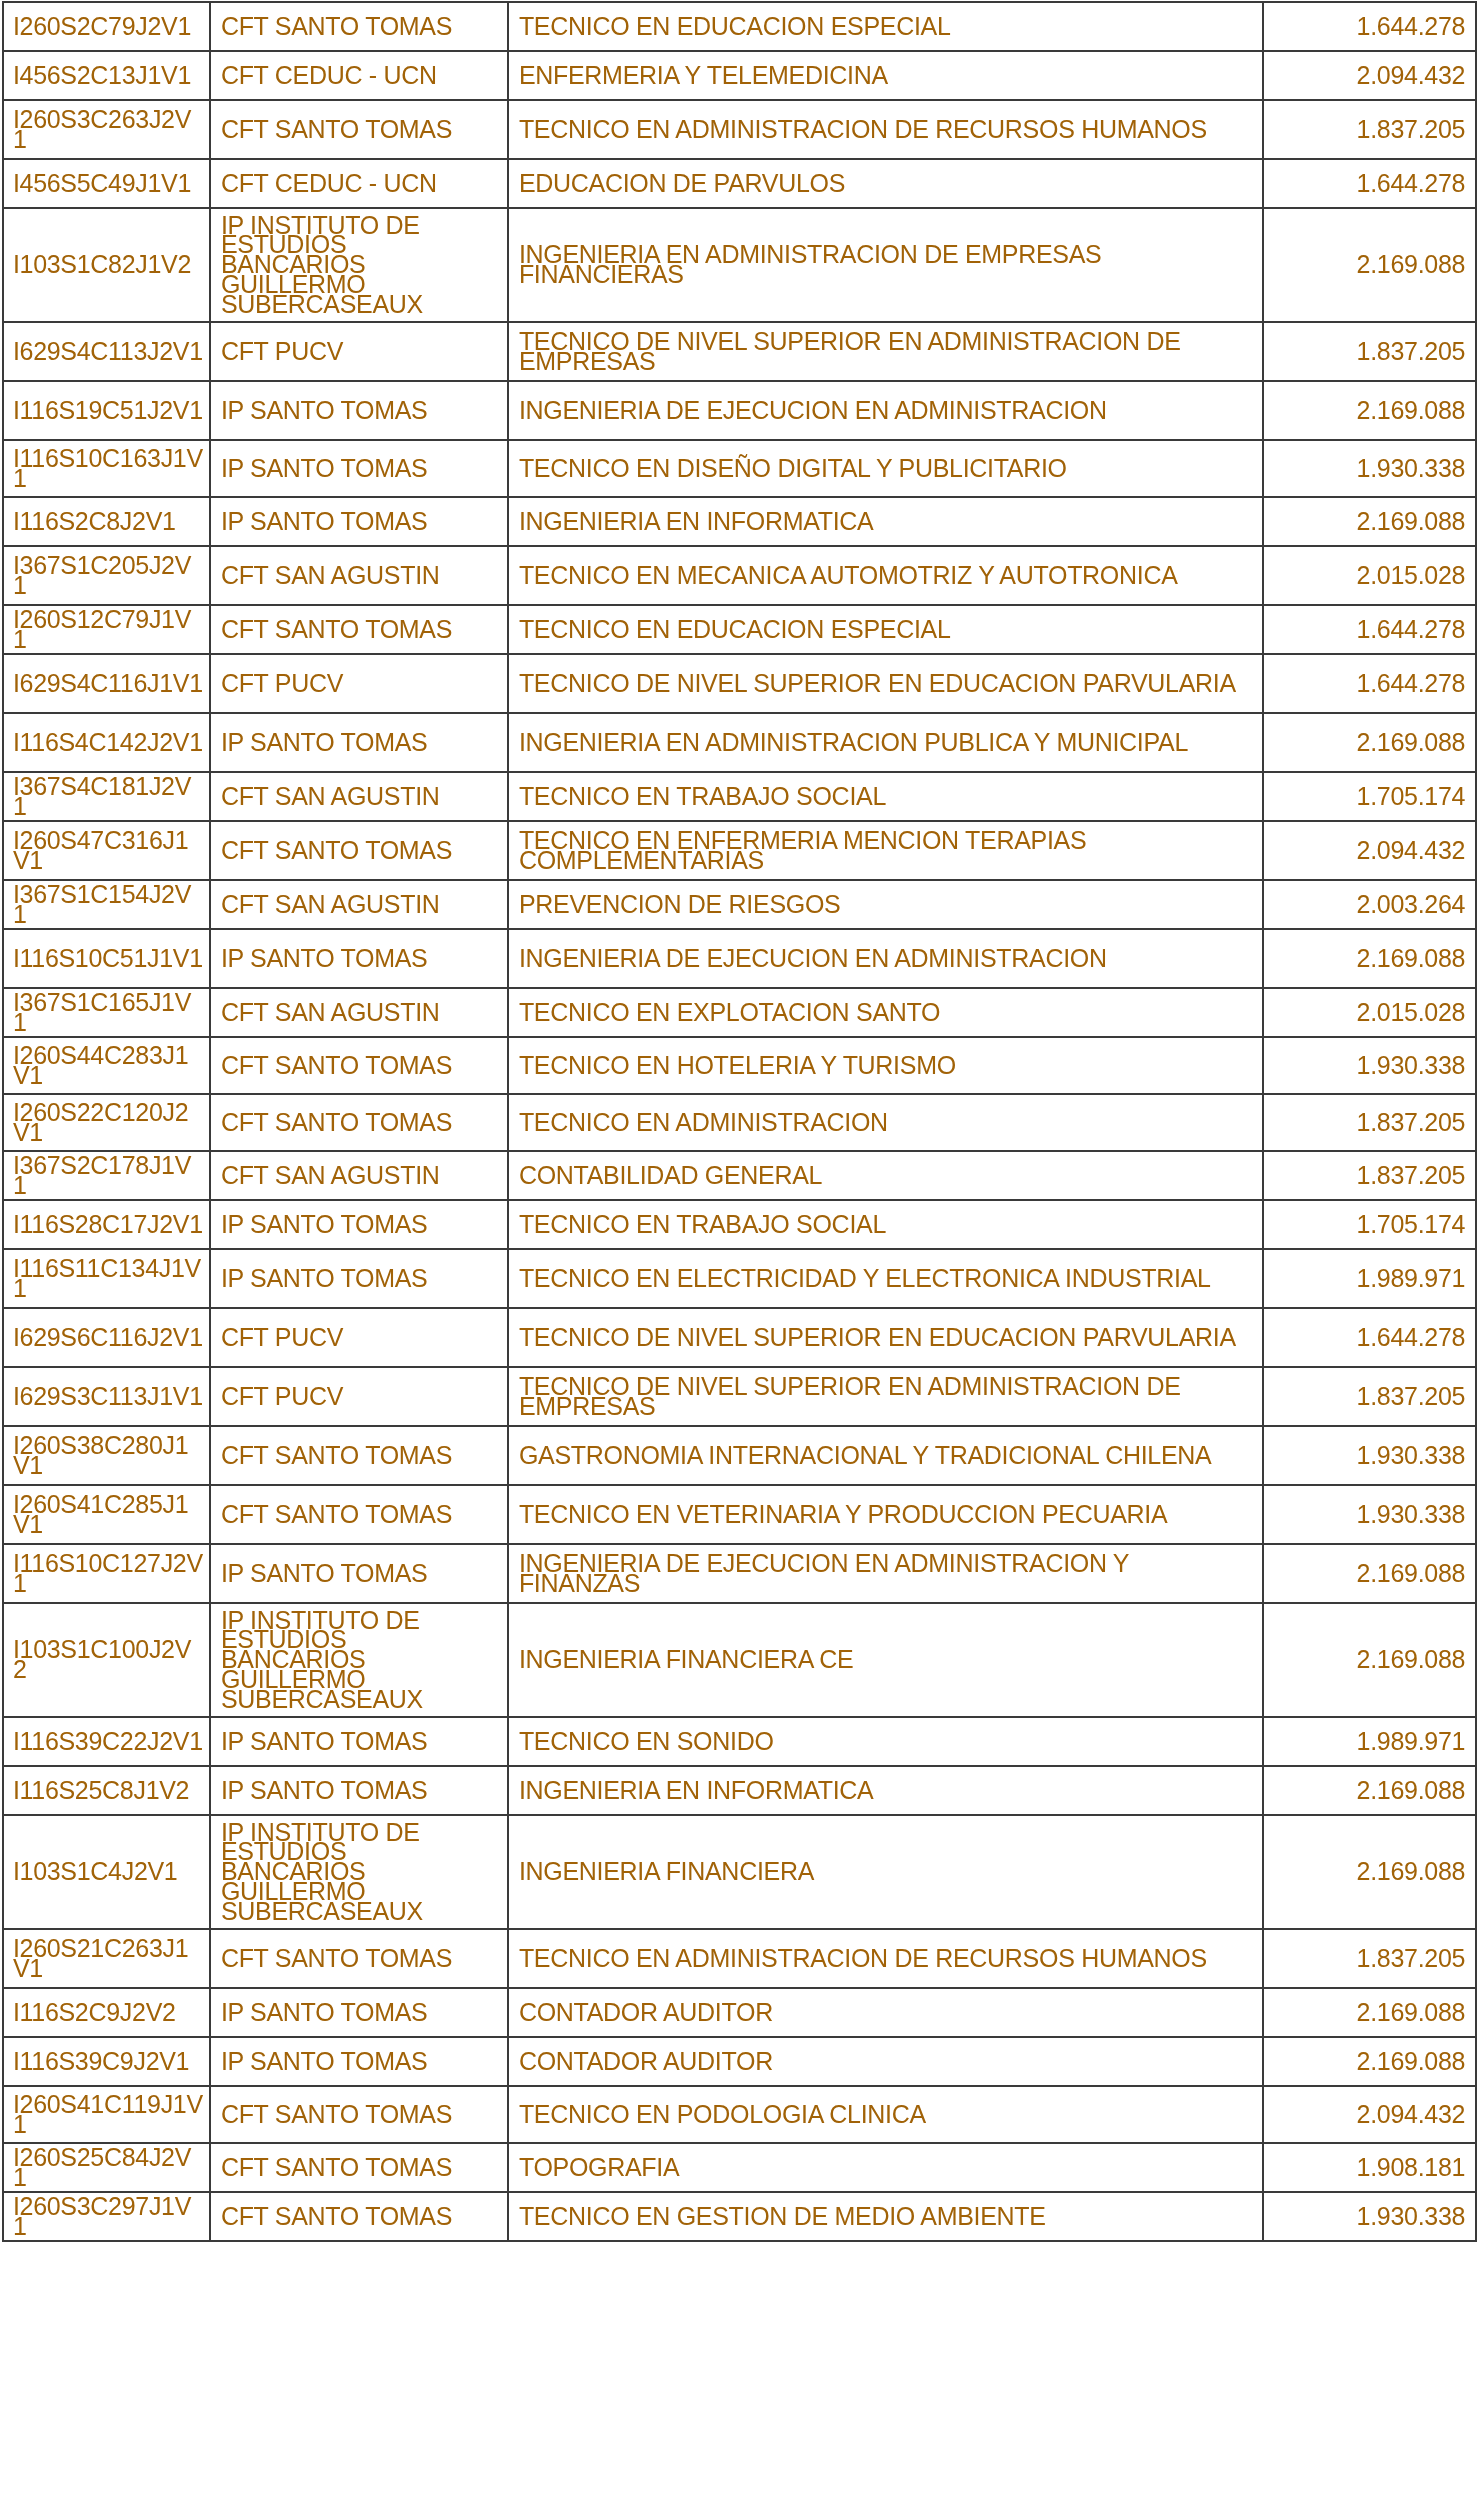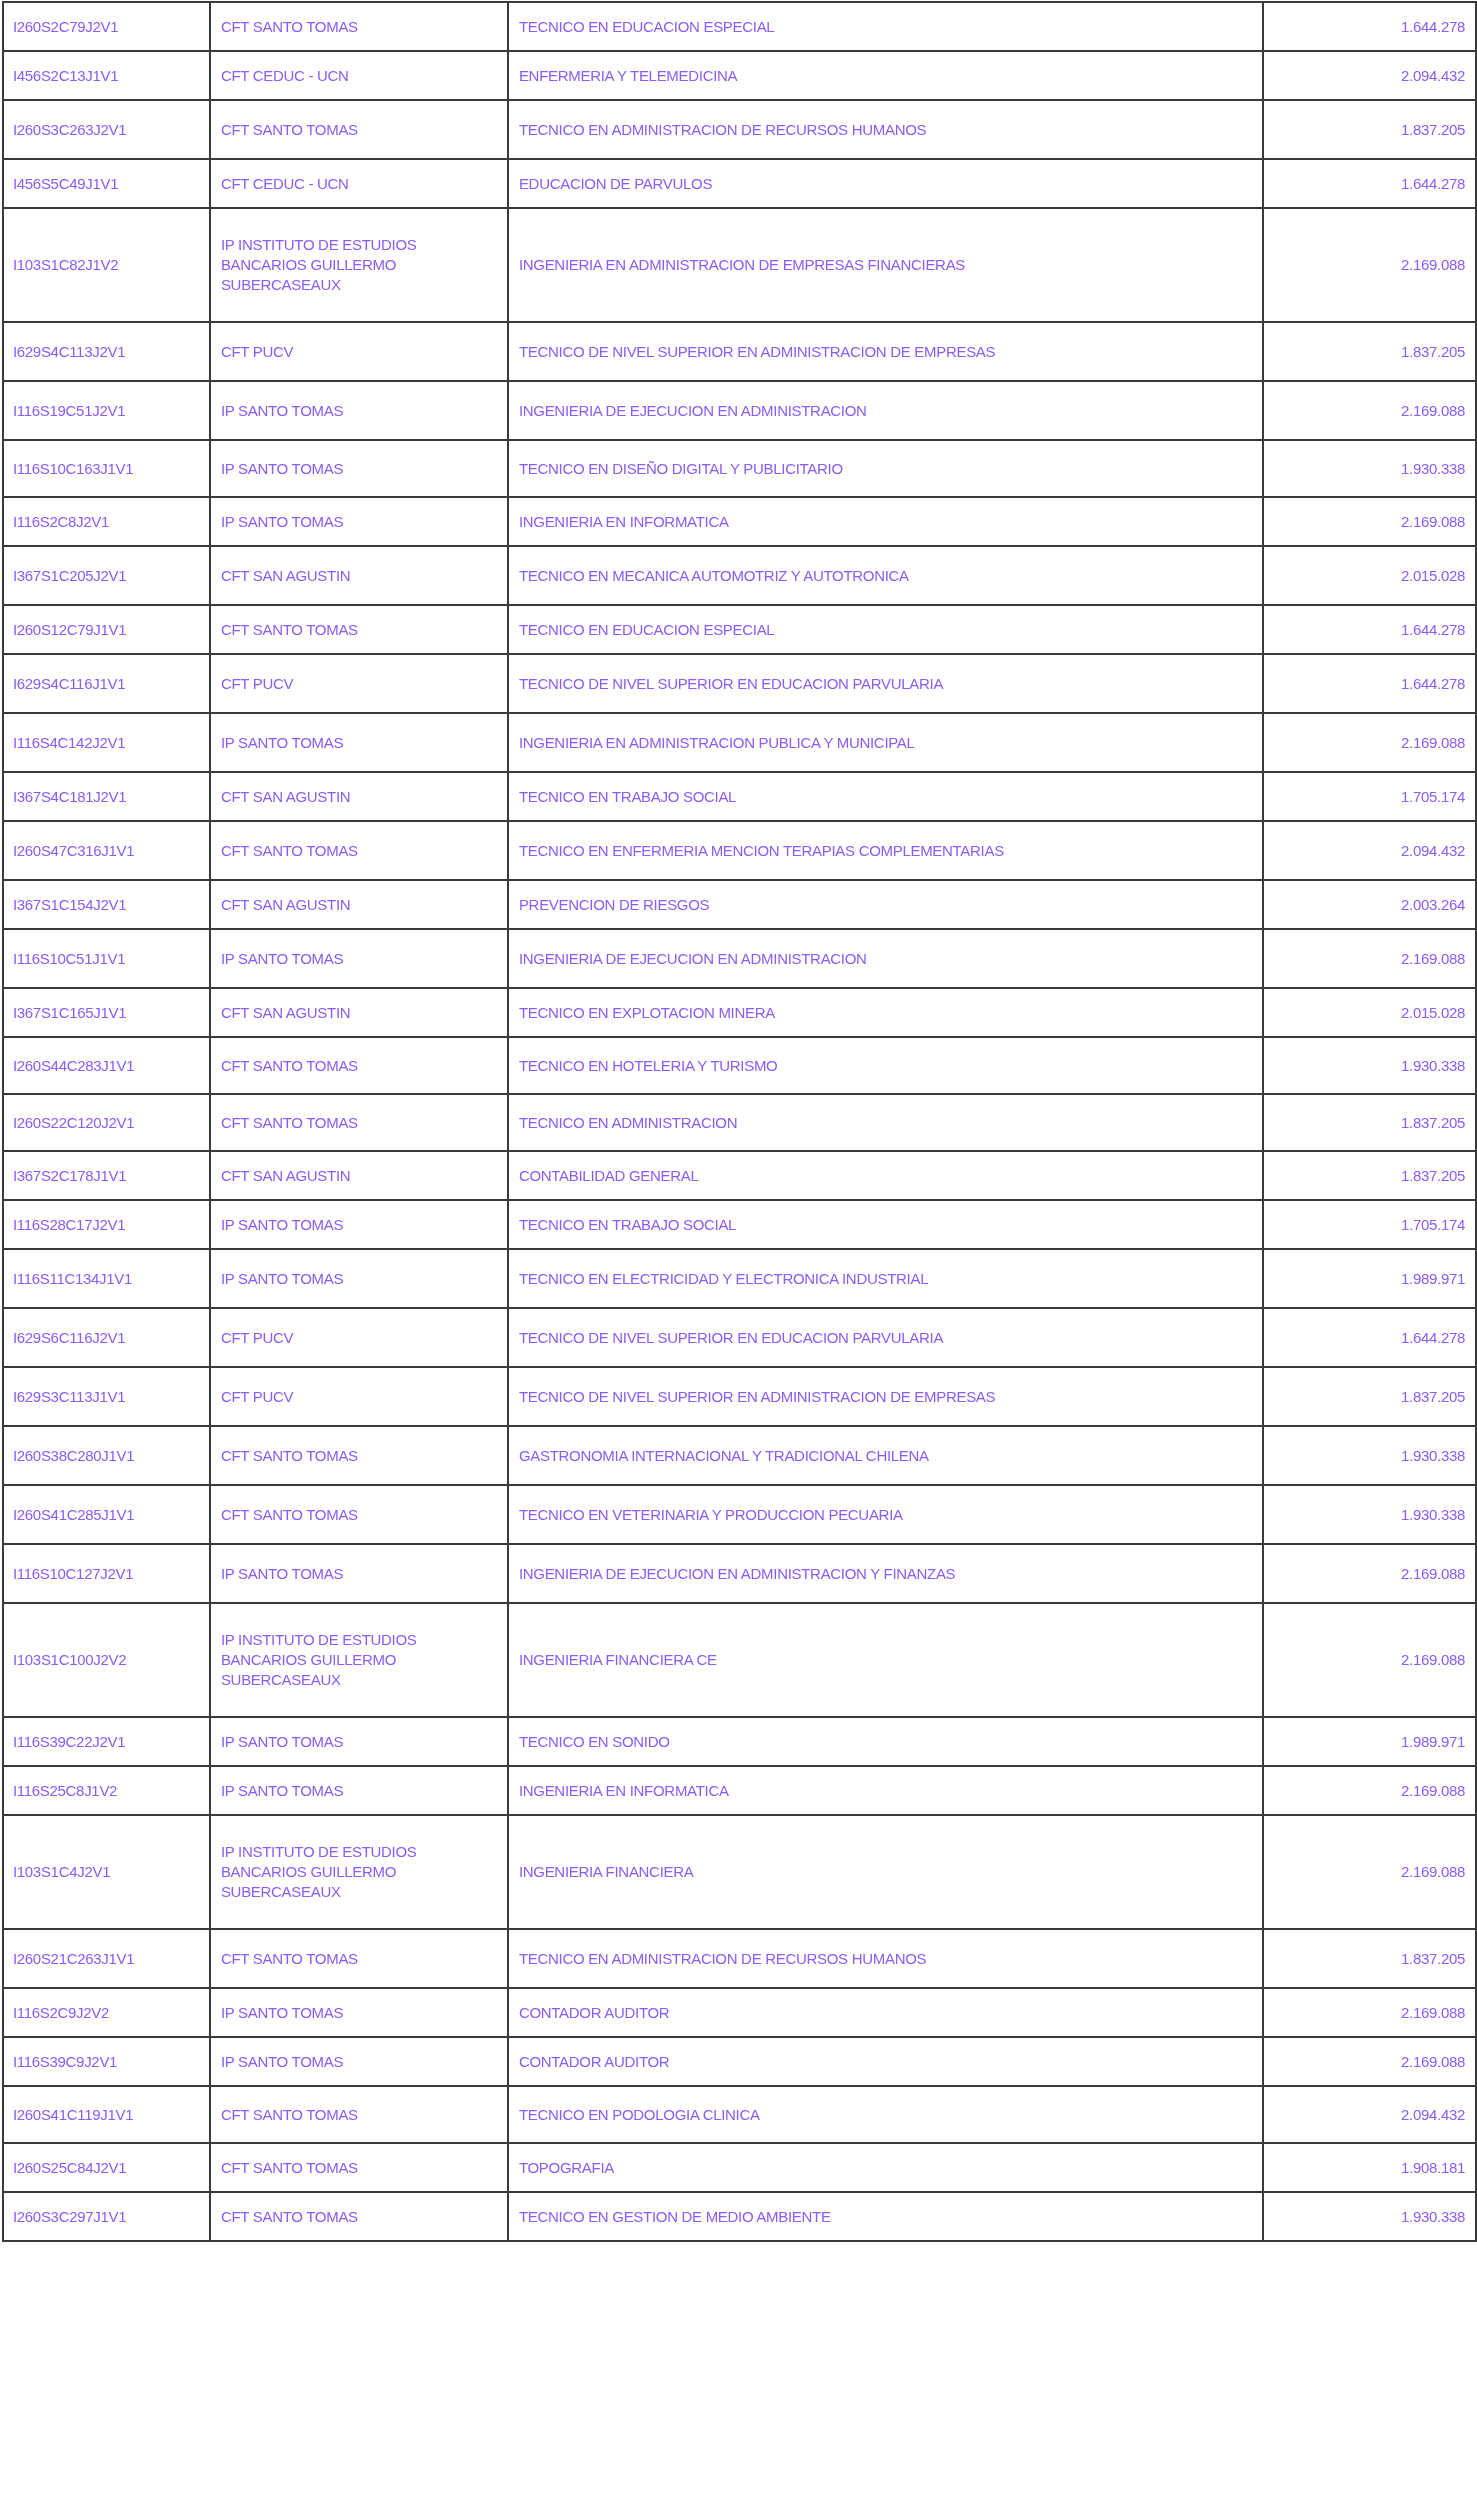--- a/index.html
+++ b/index.html
@@ -3,22 +3,22 @@
 <meta charset="utf-8">
 <style>
   html, body { margin: 0; padding: 0; background: #ffffff; }
   body { width: 1478px; height: 2520px; overflow: hidden; position: relative; }
   #tbl {
     position: absolute; left: 2px; top: 1px;
     width: 1473px;
     border-collapse: collapse;
     table-layout: fixed;
     font-family: "Liberation Sans", sans-serif;
-    font-size: 15px;
-    color: #8b5cf6;
+    font-size: 25px;
+    color: #a16207;
   }
   #tbl td {
     border: 2px solid #3a3a3a;
     padding: 0 9.9px;
     vertical-align: middle;
     line-height: 19.7px;
     letter-spacing: -0.3px;
     overflow: hidden;
   }
   #tbl col.c1 { width: 207px; }
@@ -142,21 +142,21 @@
   </tr>
       <tr class="h62">
     <td class="code">I116S10C51J1V1</td>
     <td class="inst">IP SANTO TOMAS</td>
     <td class="prog">INGENIERIA DE EJECUCION EN ADMINISTRACION</td>
     <td class="amount">2.169.088</td>
   </tr>
       <tr class="h52">
     <td class="code">I367S1C165J1V1</td>
     <td class="inst">CFT SAN AGUSTIN</td>
-    <td class="prog">TECNICO EN EXPLOTACION MINERA</td>
+    <td class="prog">TECNICO EN EXPLOTACION SANTO</td>
     <td class="amount">2.015.028</td>
   </tr>
       <tr class="h60">
     <td class="code">I260S44C283J1V1</td>
     <td class="inst">CFT SANTO TOMAS</td>
     <td class="prog">TECNICO EN HOTELERIA Y TURISMO</td>
     <td class="amount">1.930.338</td>
   </tr>
       <tr class="h60">
     <td class="code">I260S22C120J2V1</td>

